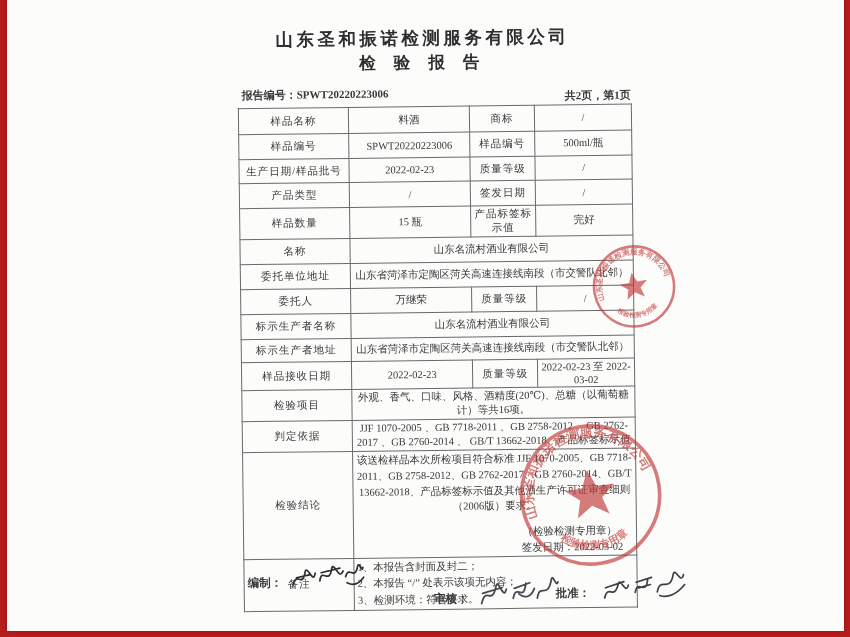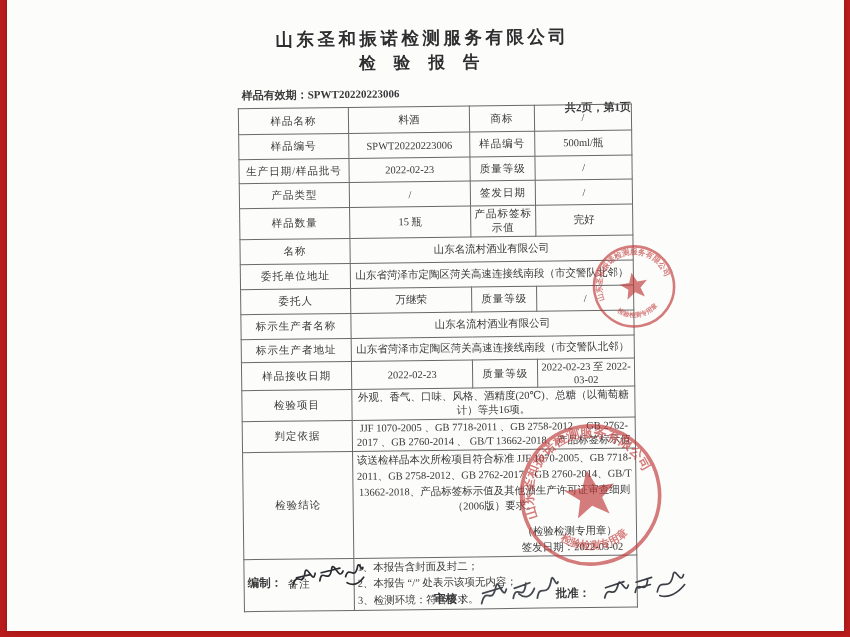--- a/index.html
+++ b/index.html
@@ -9,21 +9,21 @@
         box-shadow:0 0 4px rgba(0,0,0,.25);}
   .content{position:absolute;left:0;top:2px;width:100%;height:100%;
            transform:rotate(-0.7deg);transform-origin:50% 45%;color:#3a3a3c;}
   .col{position:absolute;left:233px;top:0;width:393px;}
   .company{position:absolute;top:26px;left:0;width:100%;text-align:center;
            font-size:17.5px;font-weight:bold;letter-spacing:3.5px;color:#2e2e30;white-space:nowrap;}
   .rtitle{position:absolute;top:52px;left:0;width:100%;text-align:center;
           font-size:16.5px;font-weight:bold;letter-spacing:7px;color:#2e2e30;}
   .meta{position:absolute;top:86px;left:0;width:100%;font-size:11px;font-weight:bold;height:16px;}
   .meta .rno{position:absolute;left:4px;top:0;}
-  .meta .pg{position:absolute;right:0;top:16px;}
+  .meta .pg{position:absolute;right:0;top:4px;}
   table.report{position:absolute;top:106px;left:0;border-collapse:collapse;width:393px;
                table-layout:fixed;}
   table.report td{border:1px solid #69696b;font-size:10.5px;padding:1px 3px;text-align:center;
                   vertical-align:middle;color:#39393b;overflow:hidden;}
   td.lbl{font-weight:500;letter-spacing:1px;}
   td.left{text-align:left;padding-left:7px;}
   td.concl{vertical-align:top;text-align:left;padding:5px 7px 2px 7px;}
   .concl-text{line-height:1.5;}
   .seal-note{text-align:right;padding-right:16px;margin-top:11px;}
   .issue-date{text-align:right;padding-right:10px;margin-top:2px;}
@@ -38,21 +38,21 @@
 
 <div class="canvas">
   <div class="page">
     <div class="content">
 
       <div class="company">山东圣和振诺检测服务有限公司</div>
       <div class="rtitle">检 验 报 告</div>
 
       <div class="col">
         <div class="meta">
-          <span class="rno"><span>样品有效期：</span><span>SPWT20220223006</span></span>
+          <span class="rno"><span>报告编号：</span><span>SPWT20220223006</span></span>
           <span class="pg">共2页，第1页</span>
         </div>
 
         <table class="report">
           <colgroup>
             <col style="width:110px">
               <col style="width:121px">
               <col style="width:65px">
               <col style="width:97px">
           </colgroup>

